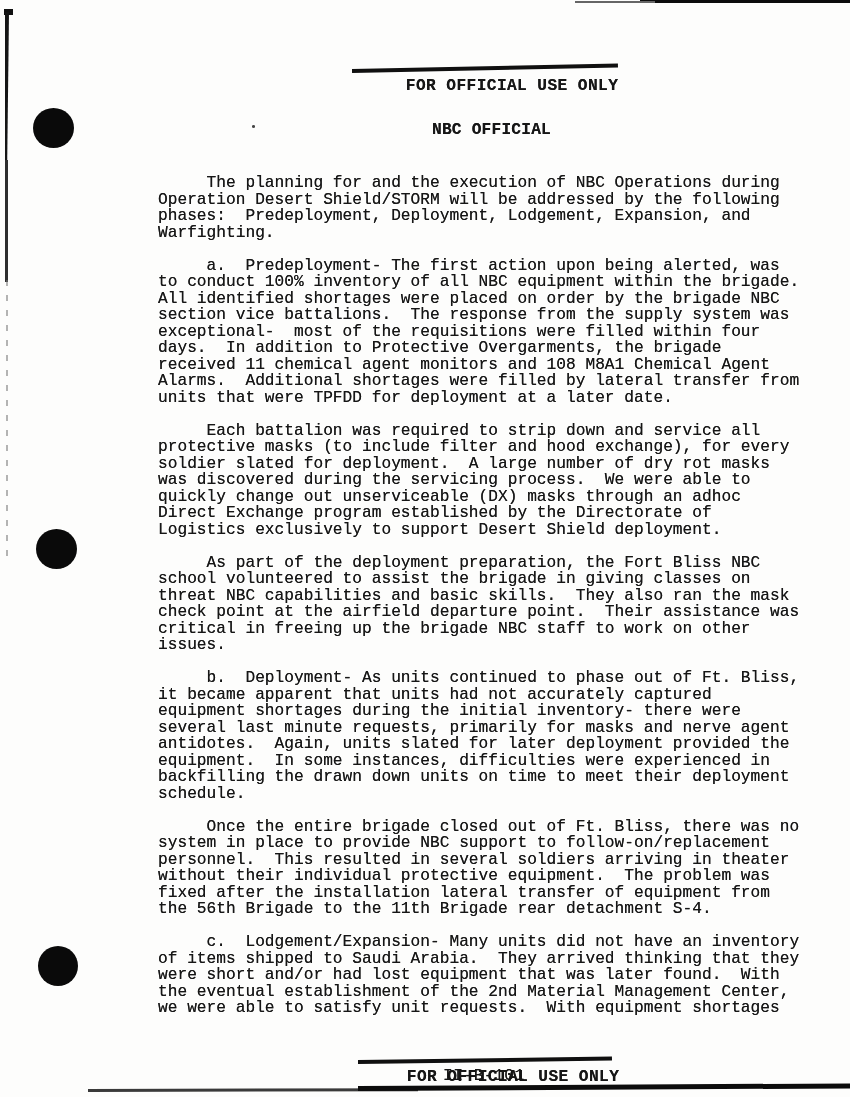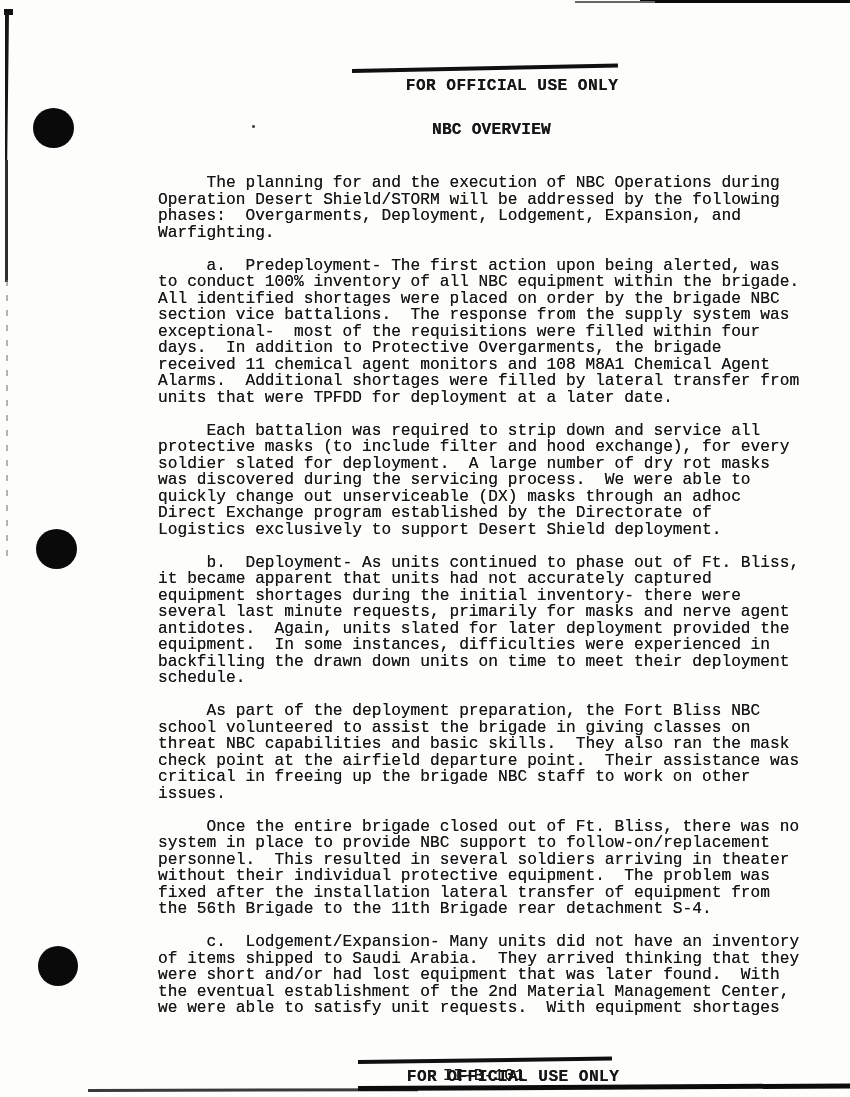--- a/index.html
+++ b/index.html
@@ -83,57 +83,57 @@
 
   <div class="punch punch-1"></div>
   <div class="punch punch-2"></div>
   <div class="punch punch-3"></div>
 
   <div class="banner-top mono">
     <span class="fouo-text">FOR OFFICIAL USE ONLY</span>
   </div>
   <div class="strike strike-top"></div>
 
-  <h1 class="page-title mono">NBC OVERVIEW</h1>
+  <h1 class="page-title mono">NBC OFFICIAL</h1>
 
   <main class="doc-body">
     <p class="para mono">     The planning for and the execution of NBC Operations during
 Operation Desert Shield/STORM will be addressed by the following
-phases:  Overgarments, Deployment, Lodgement, Expansion, and
+phases:  Predeployment, Deployment, Lodgement, Expansion, and
 Warfighting.</p>
     <p class="para mono">     a.  Predeployment- The first action upon being alerted, was
 to conduct 100% inventory of all NBC equipment within the brigade.
 All identified shortages were placed on order by the brigade NBC
 section vice battalions.  The response from the supply system was
 exceptional-  most of the requisitions were filled within four
 days.  In addition to Protective Overgarments, the brigade
 received 11 chemical agent monitors and 108 M8A1 Chemical Agent
 Alarms.  Additional shortages were filled by lateral transfer from
 units that were TPFDD for deployment at a later date.</p>
     <p class="para mono">     Each battalion was required to strip down and service all
 protective masks (to include filter and hood exchange), for every
 soldier slated for deployment.  A large number of dry rot masks
 was discovered during the servicing process.  We were able to
 quickly change out unserviceable (DX) masks through an adhoc
 Direct Exchange program established by the Directorate of
 Logistics exclusively to support Desert Shield deployment.</p>
+    <p class="para mono">     As part of the deployment preparation, the Fort Bliss NBC
+school volunteered to assist the brigade in giving classes on
+threat NBC capabilities and basic skills.  They also ran the mask
+check point at the airfield departure point.  Their assistance was
+critical in freeing up the brigade NBC staff to work on other
+issues.</p>
     <p class="para mono">     b.  Deployment- As units continued to phase out of Ft. Bliss,
 it became apparent that units had not accurately captured
 equipment shortages during the initial inventory- there were
 several last minute requests, primarily for masks and nerve agent
 antidotes.  Again, units slated for later deployment provided the
 equipment.  In some instances, difficulties were experienced in
 backfilling the drawn down units on time to meet their deployment
 schedule.</p>
-    <p class="para mono">     As part of the deployment preparation, the Fort Bliss NBC
-school volunteered to assist the brigade in giving classes on
-threat NBC capabilities and basic skills.  They also ran the mask
-check point at the airfield departure point.  Their assistance was
-critical in freeing up the brigade NBC staff to work on other
-issues.</p>
     <p class="para mono">     Once the entire brigade closed out of Ft. Bliss, there was no
 system in place to provide NBC support to follow-on/replacement
 personnel.  This resulted in several soldiers arriving in theater
 without their individual protective equipment.  The problem was
 fixed after the installation lateral transfer of equipment from
 the 56th Brigade to the 11th Brigade rear detachment S-4.</p>
     <p class="para mono">     c.  Lodgement/Expansion- Many units did not have an inventory
 of items shipped to Saudi Arabia.  They arrived thinking that they
 were short and/or had lost equipment that was later found.  With
 the eventual establishment of the 2nd Material Management Center,

